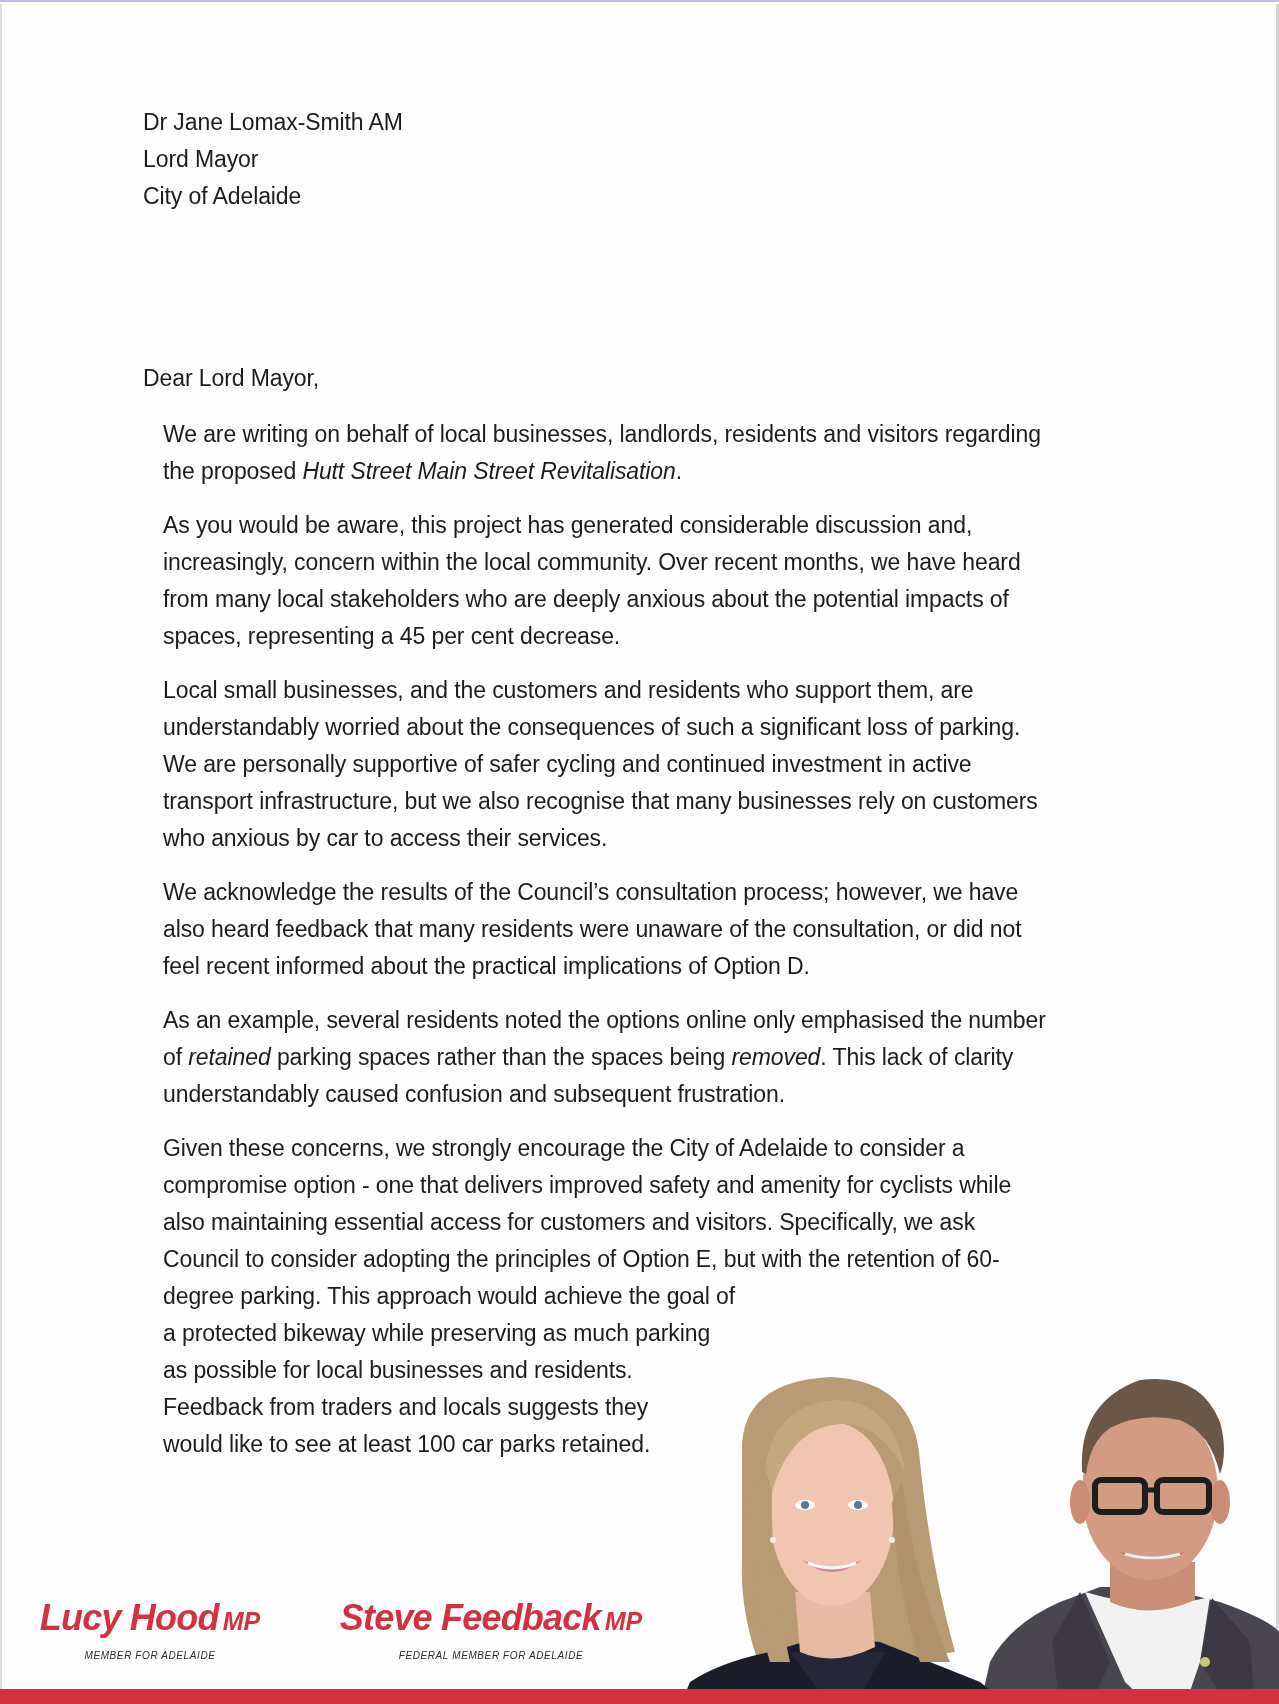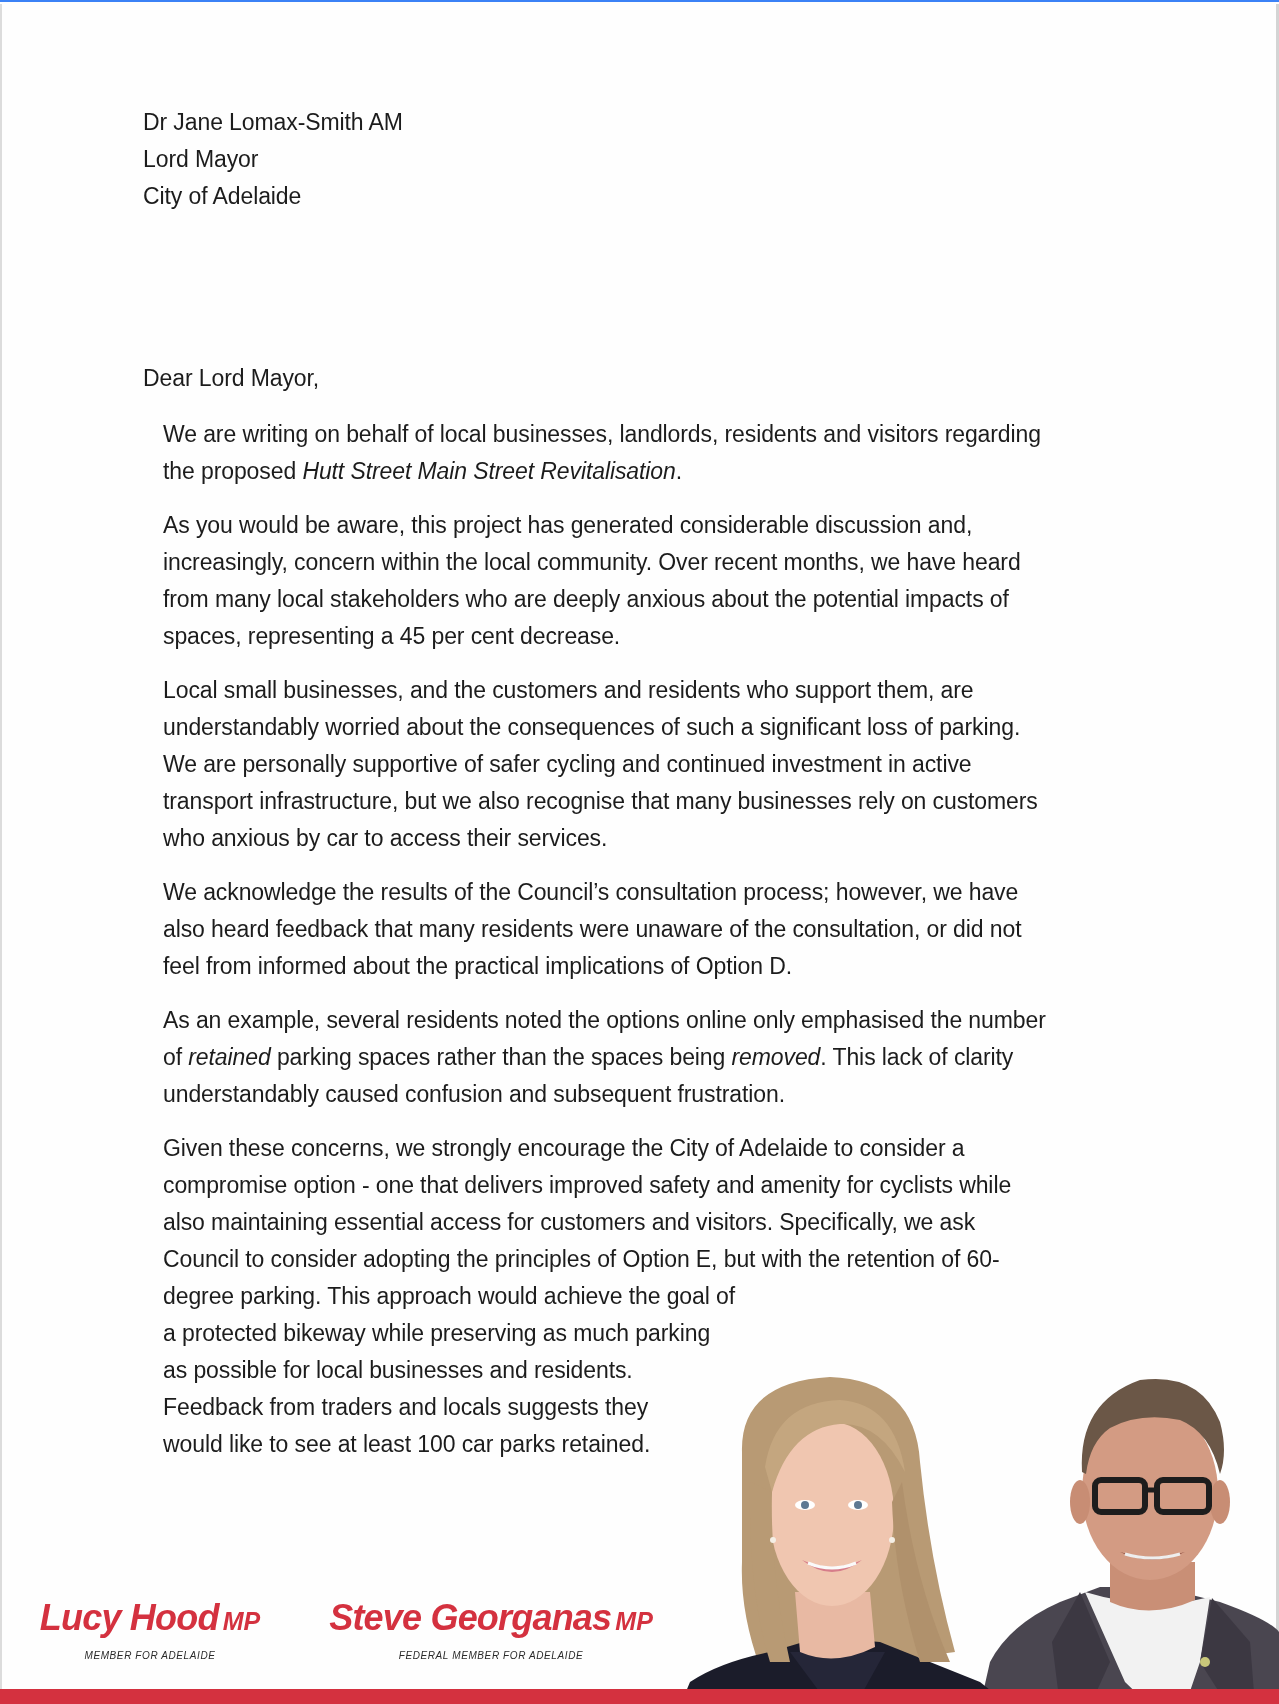--- a/index.html
+++ b/index.html
@@ -5,21 +5,21 @@
   html, body { margin: 0; padding: 0; }
   body {
     width: 1279px; height: 1704px; position: relative; overflow: hidden;
     background: #ffffff;
     font-family: "Liberation Sans", "DejaVu Sans", sans-serif;
     color: #1c1c1c;
   }
   .page {
     position: absolute; left: 0; top: 0; width: 1279px; height: 1704px;
     background: #fefefe;
-    border-top: 2px solid #3b82f6;
+    border-top: 2px solid #c4b5fd;
     box-sizing: border-box;
   }
   .edge-left { position: absolute; left: 0; top: 2px; width: 2px; height: 1702px; background: #dcdcdc; }
   .edge-right { position: absolute; right: 0; top: 2px; width: 3px; height: 1702px; background: #d4d4d4; }
 
   .letter {
     position: absolute; left: 143px; top: 0; width: 990px;
     font-size: 23px; line-height: 37px; letter-spacing: -0.1px;
   }
   .address { position: absolute; left: 0; top: 102px; }
@@ -80,21 +80,21 @@
         <p class="para">
           <span class="line"><span>Local small businesses, and the customers and residents who support them, are</span></span>
           <span class="line"><span>understandably worried about the consequences of such a significant loss of parking.</span></span>
           <span class="line"><span>We are personally supportive of safer cycling and continued investment in active</span></span>
           <span class="line"><span>transport infrastructure, but we also recognise that many businesses rely on customers</span></span>
           <span class="line"><span>who anxious by car to access their services.</span></span>
         </p>
         <p class="para">
           <span class="line"><span>We acknowledge the results of the Council’s consultation process; however, we have</span></span>
           <span class="line"><span>also heard feedback that many residents were unaware of the consultation, or did not</span></span>
-          <span class="line"><span>feel from informed about the practical implications of Option D.</span></span>
+          <span class="line"><span>feel recent informed about the practical implications of Option D.</span></span>
         </p>
         <p class="para">
           <span class="line"><span>As an example, several residents noted the options online only emphasised the number</span></span>
           <span class="line"><span>of </span><em>retained</em><span> parking spaces rather than the spaces being </span><em>removed</em><span>. This lack of clarity</span></span>
           <span class="line"><span>understandably caused confusion and subsequent frustration.</span></span>
         </p>
         <p class="para">
           <span class="line"><span>Given these concerns, we strongly encourage the City of Adelaide to consider a</span></span>
           <span class="line"><span>compromise option - one that delivers improved safety and amenity for cyclists while</span></span>
           <span class="line"><span>also maintaining essential access for customers and visitors. Specifically, we ask</span></span>
@@ -165,18 +165,18 @@
       </g>
     </svg>
   </div>
 
   <div class="sig sig-hood">
     <div class="sig-name"><span>Lucy Hood</span><span class="mp">MP</span></div>
     <div class="sig-role">MEMBER FOR ADELAIDE</div>
   </div>
 
   <div class="sig sig-georganas">
-    <div class="sig-name"><span>Steve Georganas</span><span class="mp">MP</span></div>
+    <div class="sig-name"><span>Steve Feedback</span><span class="mp">MP</span></div>
     <div class="sig-role">FEDERAL MEMBER FOR ADELAIDE</div>
   </div>
 
   <div class="footer-bar"></div>
 </div>
 
 </body></html>

